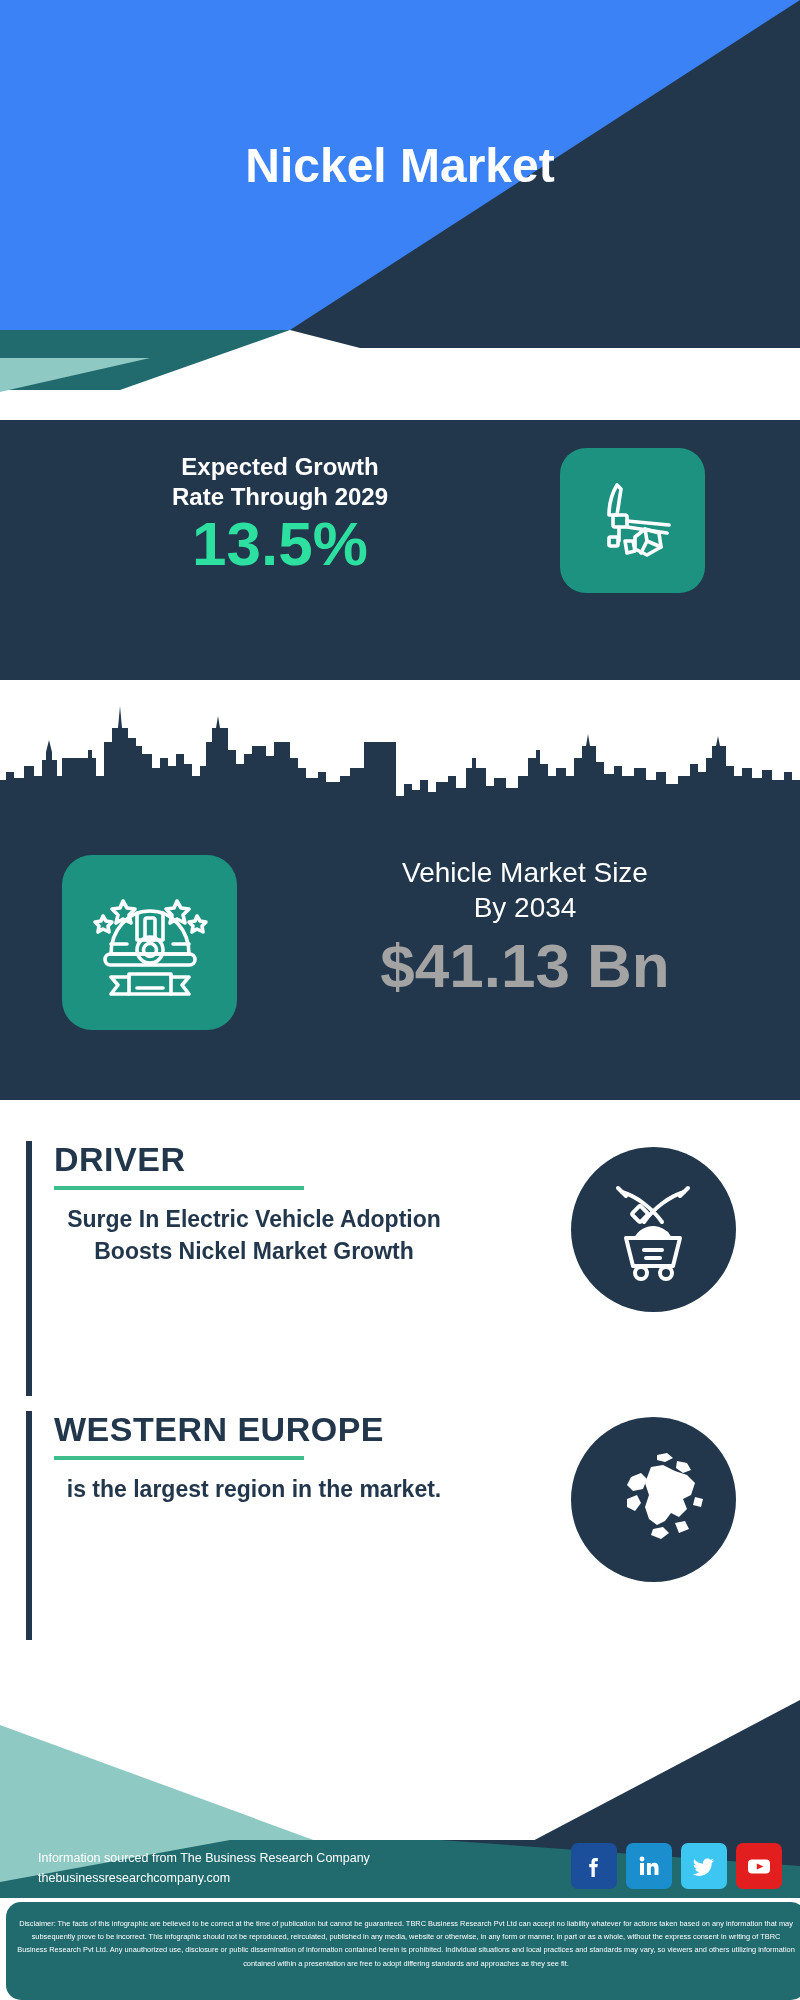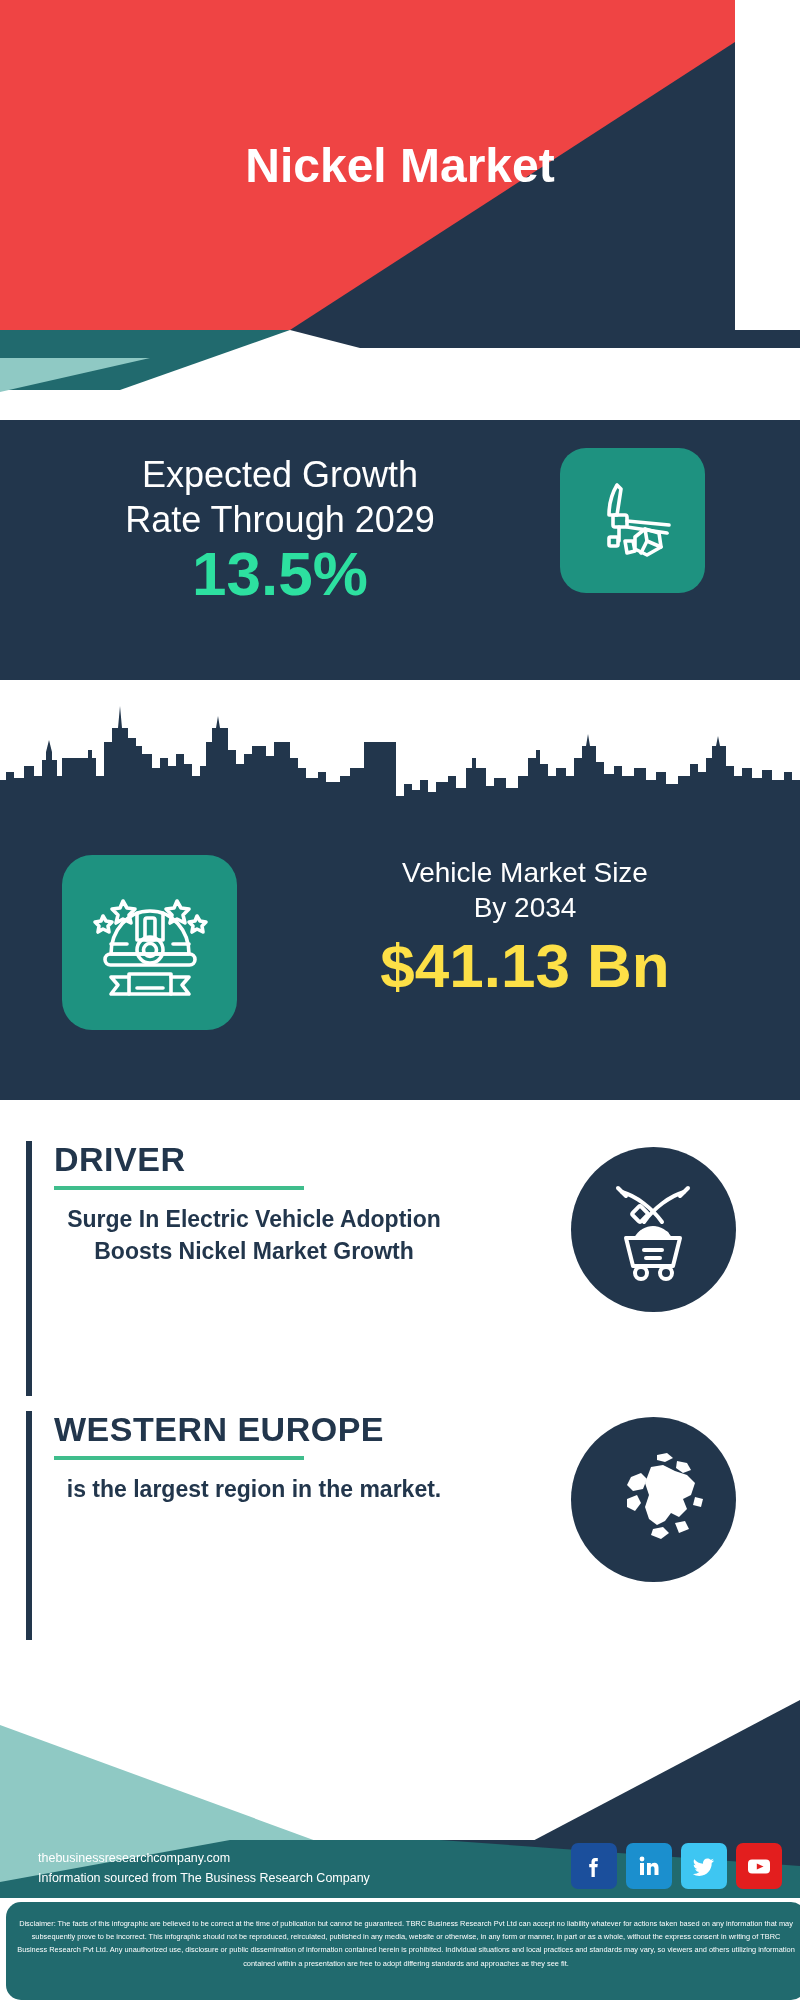--- a/index.html
+++ b/index.html
@@ -7,22 +7,22 @@
   body {
     font-family:"Liberation Sans", sans-serif;
     background:#ffffff;
     position:relative;
     overflow:hidden;
   }
   .page { position:relative; width:800px; height:2000px; background:#ffffff; }
 
   
   .header {
-    position:absolute; left:0; top:0; width:735px; height:330px;
-    background:#ef4444; overflow:hidden;
+    position:absolute; left:0; top:0; width:800px; height:330px;
+    background:#3b82f6; overflow:hidden;
   }
   .header-diag {
     position:absolute; left:0; top:0; width:800px; height:330px;
   }
   .header-title {
     position:absolute; left:0; top:0; width:800px; height:330px;
     display:flex; align-items:center; justify-content:center;
     color:#ffffff; font-size:48px; font-weight:bold; letter-spacing:0px;
     z-index:3;
   }
@@ -33,21 +33,21 @@
 
   
   .growth {
     position:absolute; left:0; top:420px; width:800px; height:260px;
     background:#22364c;
   }
   .growth-text {
     position:absolute; left:40px; top:32px; width:480px;
     text-align:center; color:#ffffff;
   }
-  .growth-label { font-size:36px; line-height:1.25; font-weight:400; }
+  .growth-label { font-size:24px; line-height:1.25; font-weight:700; }
   .growth-value {
     font-size:62px; font-weight:bold; color:#2de0a0; margin-top:1px;
     line-height:1;
   }
   .icon-tile {
     position:absolute; width:145px; height:145px; border-radius:26px;
     background:#1e9280;
     display:flex; align-items:center; justify-content:center;
   }
   .growth .icon-tile { right:95px; top:28px; }
@@ -60,21 +60,21 @@
   .skyline-white {
     position:absolute; left:0; top:0; width:800px; height:140px;
     background:#ffffff; overflow:hidden;
   }
   .msize-text {
     position:absolute; left:290px; top:175px; width:470px;
     text-align:center; color:#ffffff;
   }
   .msize-label { font-size:28px; line-height:1.25; }
   .msize-value {
-    font-size:62px; font-weight:bold; color:#fde047; line-height:1.05;
+    font-size:62px; font-weight:bold; color:#a3a3a3; line-height:1.05;
     margin-top:8px;
   }
   .skyline-wrap .icon-tile { left:62px; top:175px; width:175px; height:175px; border-radius:30px; }
 
   
   .insights {
     position:absolute; left:0; top:1100px; width:800px; height:560px;
     background:#ffffff;
   }
   .insight {
@@ -307,22 +307,22 @@
 
   <div class="footer-bar">
     <svg class="svg-full" viewBox="0 0 800 60" preserveAspectRatio="none">
       <rect x="0" y="0" width="800" height="60" fill="#216a6e"></rect>
       <polygon points="0,0 230,0 0,42" fill="#8fc9c4"></polygon>
       <polygon points="440,0 800,0 800,26" fill="#22364c"></polygon>
     </svg>
   </div>
 
   <div class="footer-src">
+    <div>Information sourced from The Business Research Company</div>
     <div>thebusinessresearchcompany.com</div>
-    <div>Information sourced from The Business Research Company</div>
   </div>
 
   <div class="social-row">
     <div class="social s-fb">
       <svg width="26" height="26" viewBox="0 0 26 26">
         <path fill="#ffffff" d="M16.8 8.3h-2.2c-.4 0-.8.4-.8.9v1.9h3l-.4 3.2h-2.6V24h-3.3v-9.7H8.2v-3.2h2.3V8.5c0-2 1.4-3.6 3.4-3.6h2.9v3.4z"></path>
       </svg>
     </div>
     <div class="social s-li">
       <svg width="26" height="26" viewBox="0 0 26 26">

